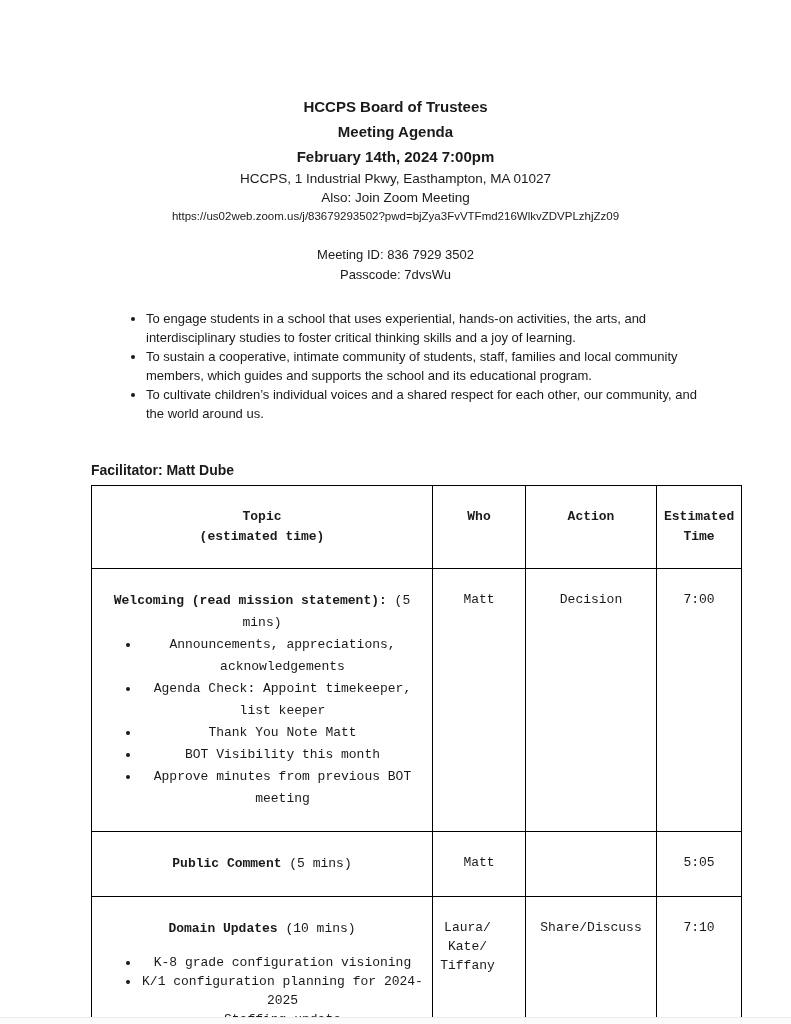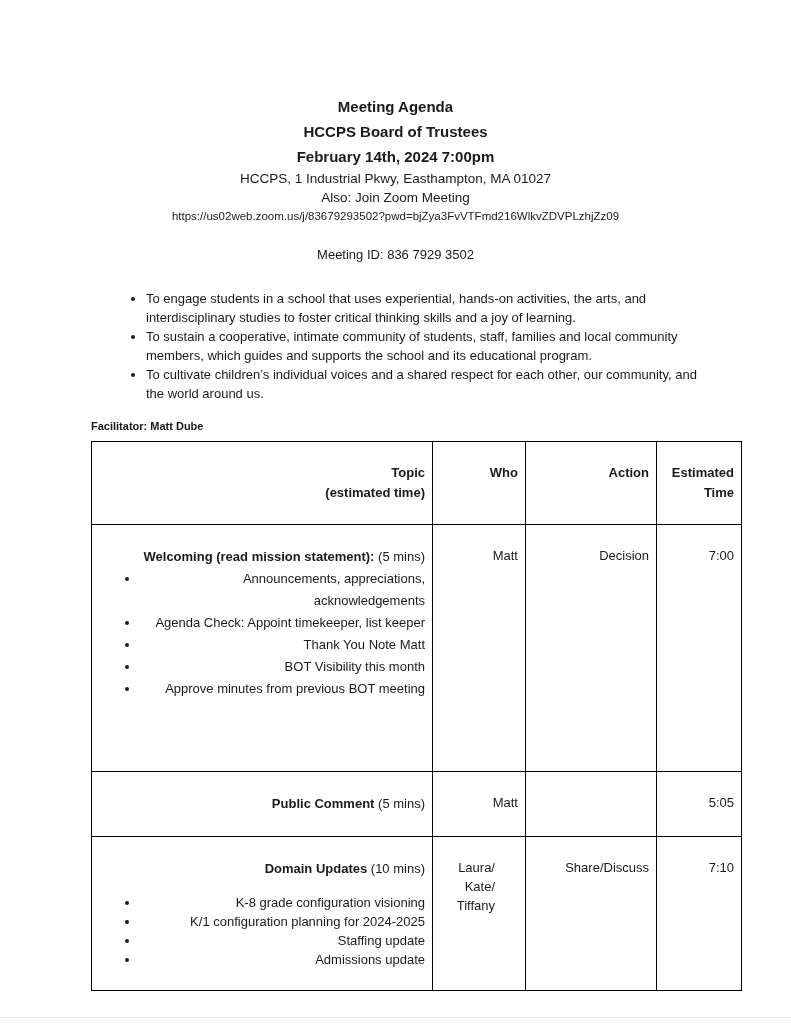--- a/index.html
+++ b/index.html
@@ -15,26 +15,26 @@
   .hdr-reg  { font-size:13.5px; line-height:19px; }
   .hdr-url  { font-size:11.5px; line-height:19px; }
   .hdr-meet { font-size:13px; line-height:20px; }
   .hdr-gap  { height:19px; }
   
   .doc-body { margin-left:91px; width:612px; }
   .intro { margin-top:24px; font-size:13px; line-height:19px; }
   .intro p { margin:0; }
   .mission-list { margin:0; padding-left:55px; }
   .mission-list li { line-height:19px; }
-  .facilitator { margin-top:14px; font-size:11px; font-weight:bold; line-height:18px; }
+  .facilitator { margin-top:38px; font-size:14px; font-weight:bold; line-height:18px; }
   
   table.agenda { border-collapse:collapse; table-layout:fixed; width:650px; margin-top:6px; }
   table.agenda th, table.agenda td {
-    border:1.5px solid #000; vertical-align:top; text-align:right;
-    padding:21px 7px; font-size:13px; box-sizing:border-box;
+    border:1.5px solid #000; vertical-align:top; text-align:center;
+    padding:21px 7px; font-size:13px; box-sizing:border-box;font-family:Liberation Mono, monospace;
   }
   table.agenda thead th { font-weight:bold; line-height:20px; height:52px; }
   tr.r1 { height:247px; }
   tr.r2 { height:32px; }
   tr.r3 { height:121px; }
   .cell-title { line-height:22px; }
   .cell-title .b { font-weight:bold; }
   ul.tbul { margin:0; padding-left:41px; }
   ul.lh22 li { line-height:22px; }
   ul.lh19 li { line-height:19px; }
@@ -47,28 +47,29 @@
     position:absolute; left:0; right:0; top:1017px; height:7px;
     background:#fbfbfb; border-top:1px solid #ececec;
   }
 </style>
 </head>
 <body>
 
 <div class="page">
 
   <header class="doc-header">
+    <div class="hdr-bold">HCCPS Board of Trustees</div>
     <div class="hdr-bold">Meeting Agenda</div>
-    <div class="hdr-bold">HCCPS Board of Trustees</div>
     <div class="hdr-bold">February 14th, 2024 7:00pm</div>
     <div class="hdr-reg">HCCPS, 1 Industrial Pkwy, Easthampton, MA 01027</div>
     <div class="hdr-reg">Also: Join Zoom Meeting</div>
     <div class="hdr-url">https://us02web.zoom.us/j/83679293502?pwd=bjZya3FvVTFmd216WlkvZDVPLzhjZz09</div>
     <div class="hdr-gap"></div>
     <div class="hdr-meet">Meeting ID: 836 7929 3502</div>
+    <div class="hdr-meet">Passcode: 7dvsWu</div>
   </header>
 
   <div class="doc-body">
 
     <section class="intro">
       <ul class="mission-list">
         <li>To engage students in a school that uses experiential, hands-on activities, the arts, and interdisciplinary studies to foster critical thinking skills and a joy of learning.</li>
         <li>To sustain a cooperative, intimate community of students, staff, families and local community members, which guides and supports the school and its educational program.</li>
         <li>To cultivate children’s individual voices and a shared respect for each other, our community, and the world around us.</li>
       </ul>

